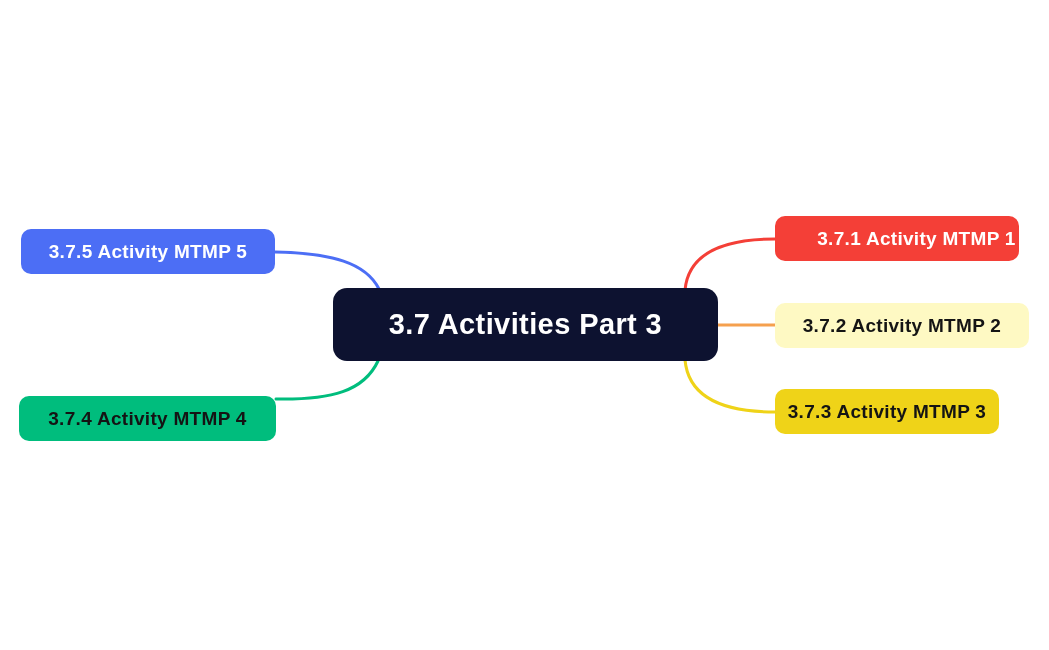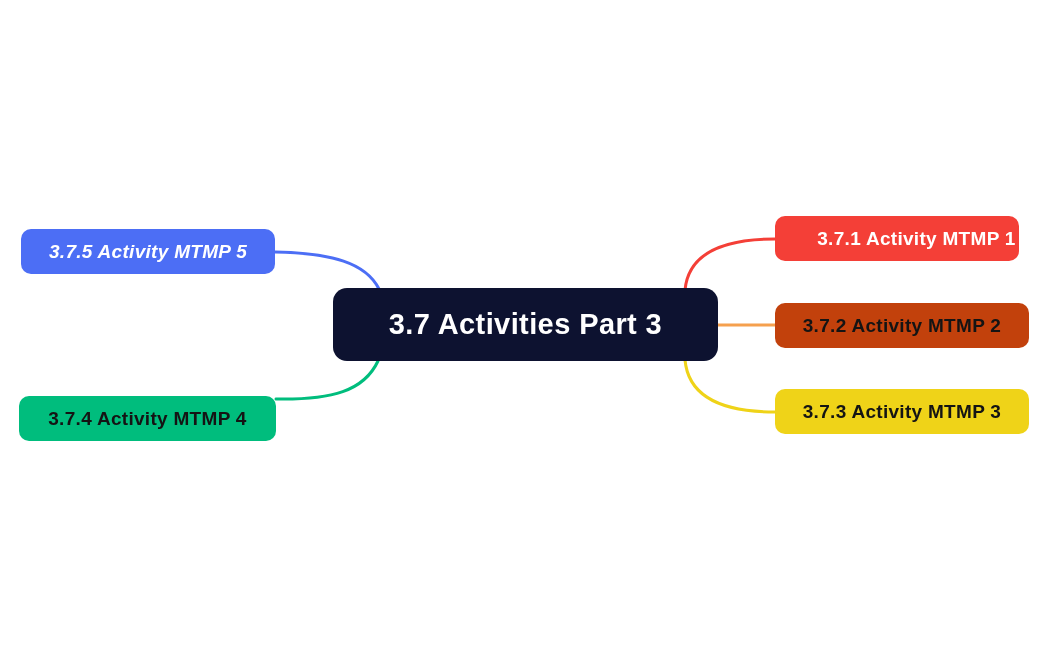--- a/index.html
+++ b/index.html
@@ -29,23 +29,23 @@
   .root{
     left:333px;top:288px;width:385px;height:73px;
     border-radius:14px;
     font-size:29px;
     font-weight:700;
     letter-spacing:.4px;
     justify-content:center;
   }
   .b1{left:775px;top:216px;width:244px;}
   .b2{left:775px;top:303px;width:254px;}
-  .b3{left:775px;top:389px;width:254px;}
+  .b3{left:775px;top:389px;width:224px;}
   .b4{left:19px; top:376px;width:257px;margin-top:20px;}
-  .b5{left:21px; top:229px;width:254px;font-style:italic;}
+  .b5{left:21px; top:229px;width:254px;}
 </style>
 </head>
 <body>
 
 <div class="stage">
 
   <svg class="links" viewBox="0 0 1049 650">
     <path d="M 685 290 C 688 258 715 239 775 239" stroke="#f43f37"></path>
     <path d="M 718 325 L 775 325" stroke="#f5a04e"></path>
     <path d="M 685 360 C 688 392 715 412 775 412" stroke="#efd318"></path>
@@ -54,21 +54,21 @@
   </svg>
 
   <div class="node root" style="background: rgb(13, 18, 48); color: rgb(255, 255, 255);">
     <span>3.7 Activities Part 3</span>
   </div>
 
   <div class="node branch b1" style="background: rgb(244, 63, 55); color: rgb(255, 255, 255); padding-left: 39px;">
     <span>3.7.1 Activity MTMP 1</span>
   </div>
 
-  <div class="node branch b2" style="background: #c2410c; color: rgb(20, 20, 20);">
+  <div class="node branch b2" style="background: #fef9c3; color: rgb(20, 20, 20);">
     <span>3.7.2 Activity MTMP 2</span>
   </div>
 
   <div class="node branch b3" style="background: rgb(239, 211, 24); color: rgb(20, 20, 20);">
     <span>3.7.3 Activity MTMP 3</span>
   </div>
 
   <div class="node branch b4" style="background: rgb(0, 189, 125); color: rgb(20, 20, 20);">
     <span>3.7.4 Activity MTMP 4</span>
   </div>

